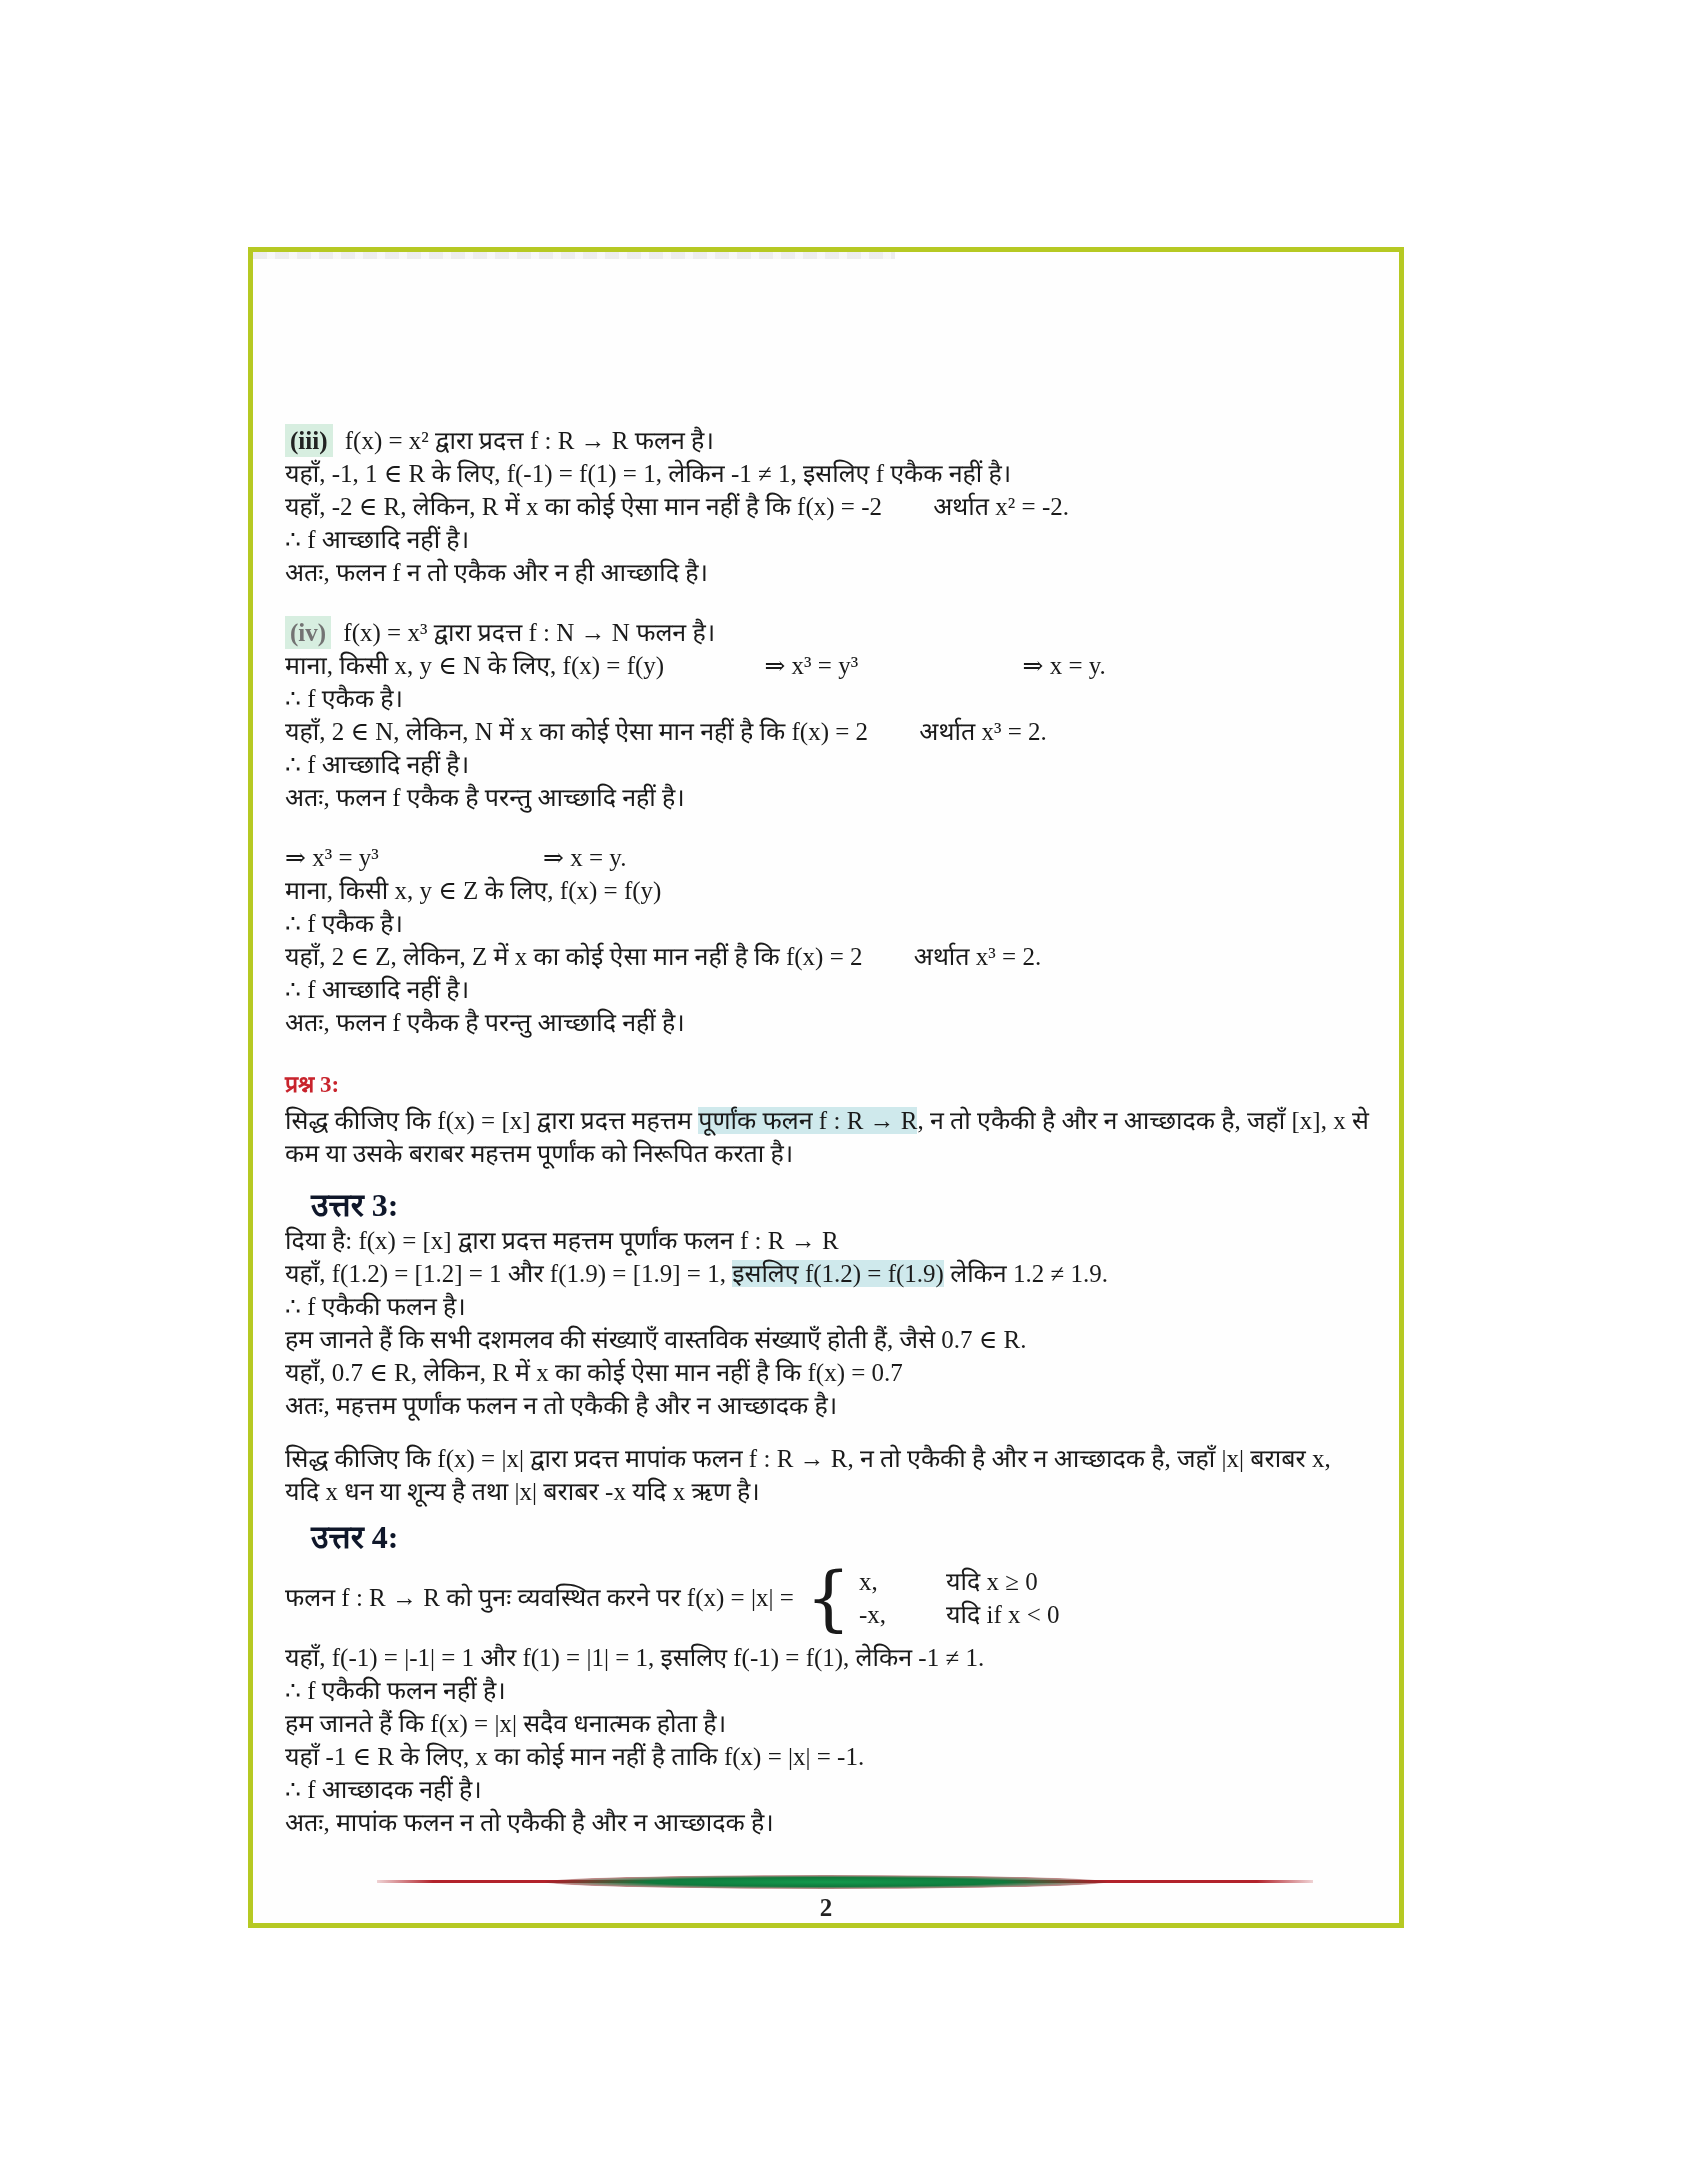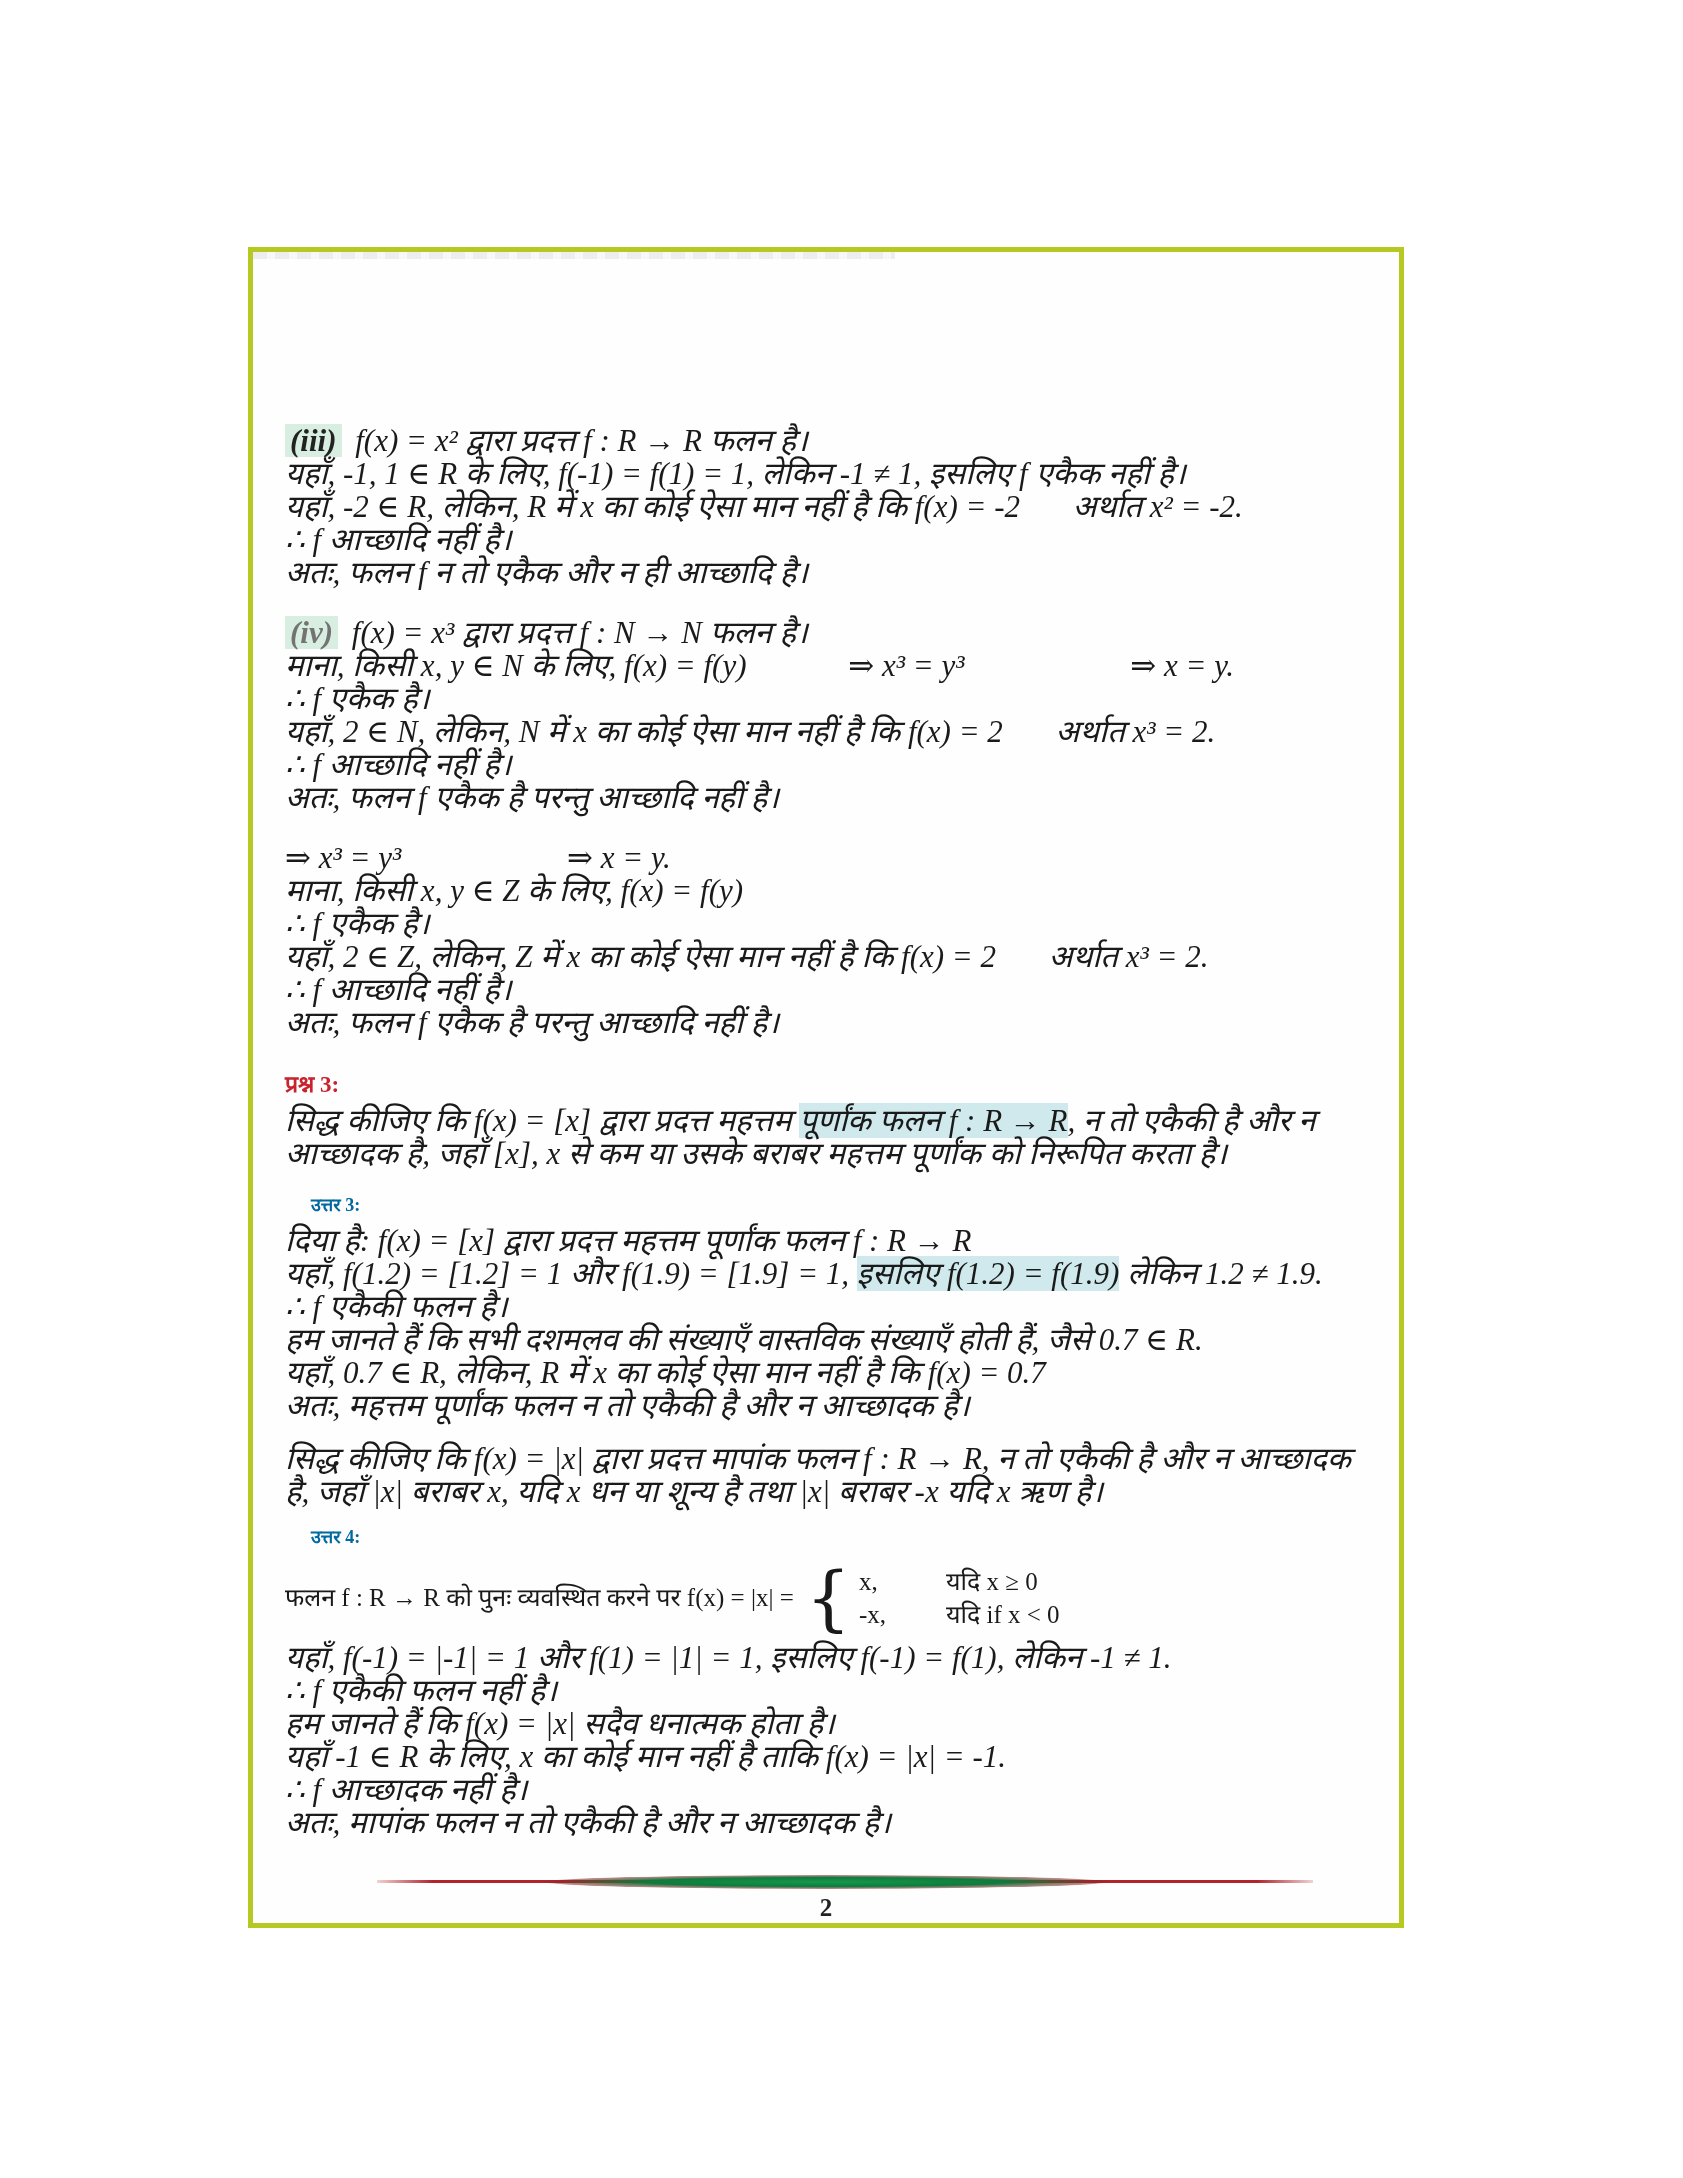--- a/index.html
+++ b/index.html
@@ -36,46 +36,45 @@
     background: repeating-linear-gradient(90deg, #e9e9e9 0 14px, #f6f6f6 14px 22px);
     opacity: 0.8;
   }
   .content {
     position: absolute;
     left: 0; top: 0; right: 0;
     padding: 172px 30px 0 32px;
     color: #1a1a1a;
   }
   .line {
-    font-size: 31px;
+    font-size: 25px;
     line-height: 33px;
     white-space: normal;
-    font-style: italic;
   }
   .section { margin-bottom: 27px; }
   .part-label {
     display: inline-block;
     font-weight: bold;
     background: #d7eee0;
     padding: 0 5px;
     margin-right: 6px;
   }
   .label-green { color: #737373; }
   .label-dark  { color: #222222; }
   .q-heading {
     font-size: 23px;
     line-height: 38px;
     font-weight: bold;
     color: #c8232c;
   }
   .a-heading {
-    font-size: 18px;
+    font-size: 32px;
     line-height: 38px;
     font-weight: bold;
-    color: #0369a1;
+    color: #0f172a;
     margin-left: 26px;
   }
   .hl {
     background: #cfe9ec;
   }
   .gap-m { margin-left: 45px; }
   .gap-l { margin-left: 94px; }
   .gap-xl { margin-left: 158px; }
   .piecewise {
     display: flex;

